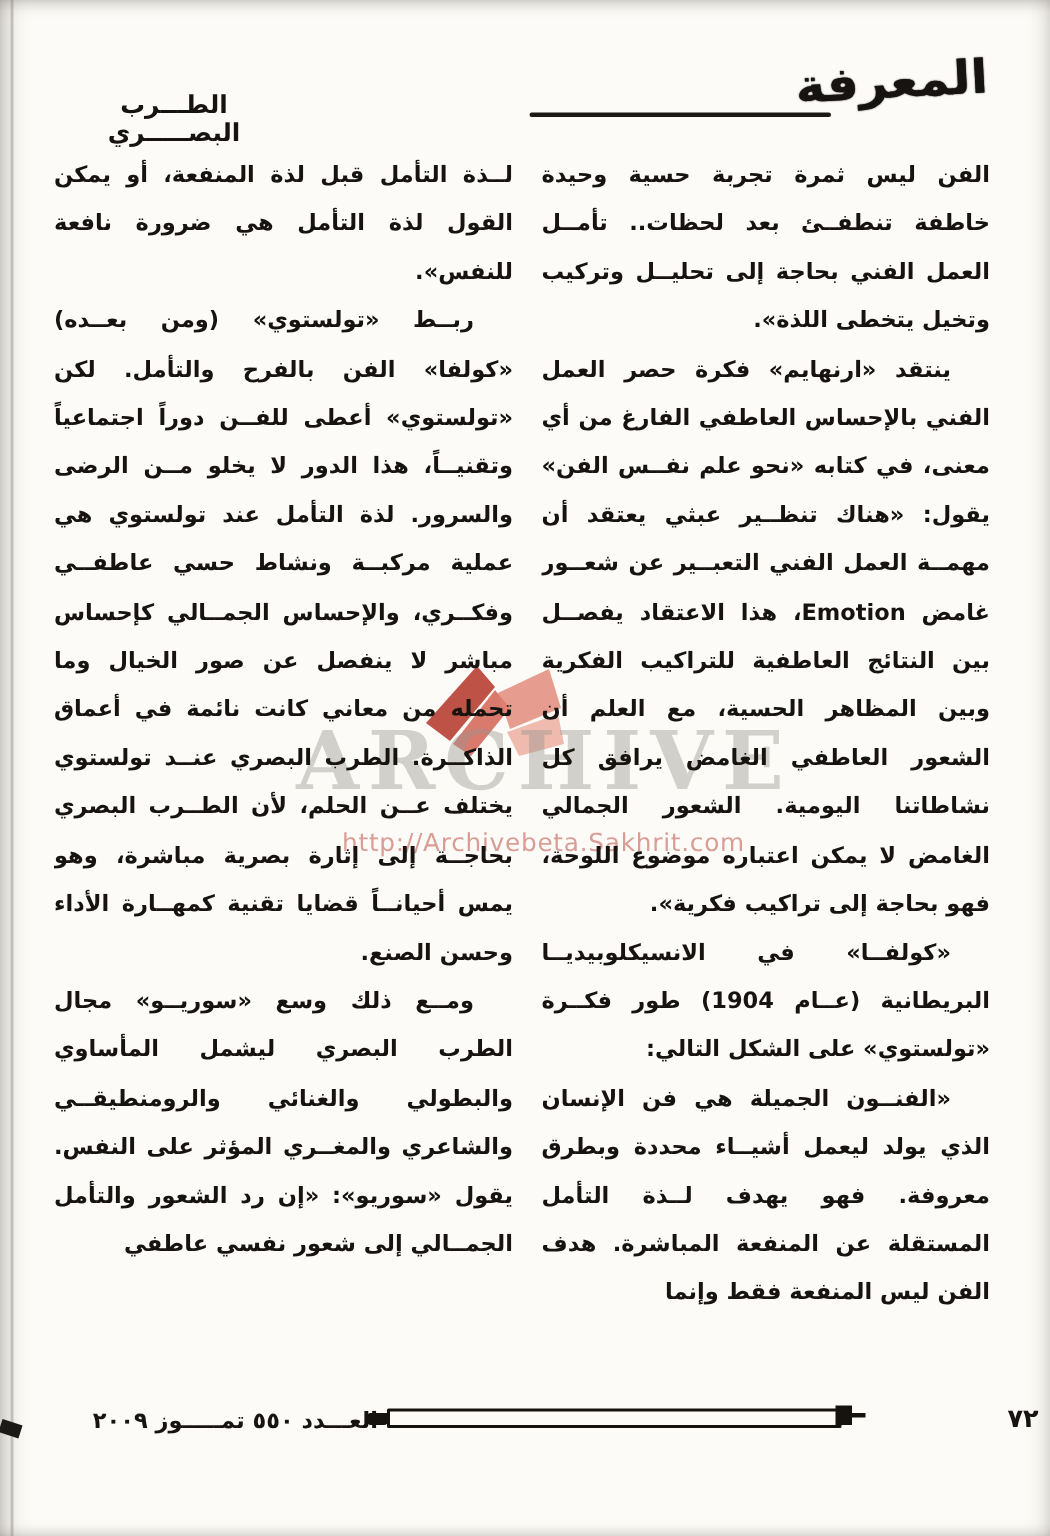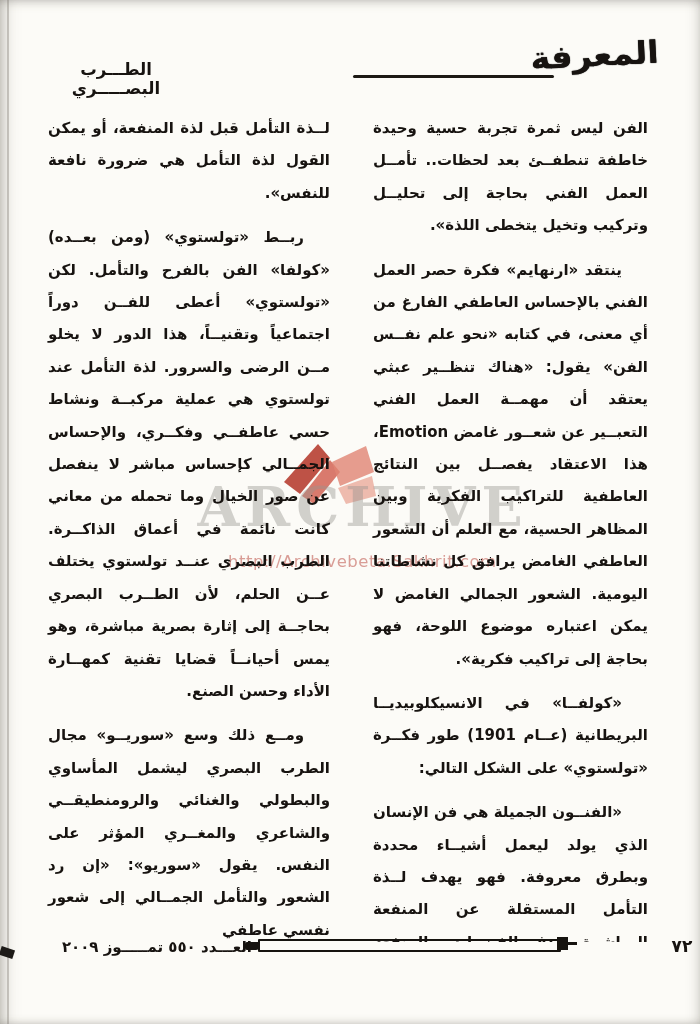--- a/index.html
+++ b/index.html
@@ -51,21 +51,21 @@
   }
 
   
   .col{
     position:absolute;top:100px;height:842px;overflow:hidden;
     direction:rtl;text-align:justify;z-index:2;
     font-size:15px;font-weight:700;line-height:32.4px;
   }
   .col-right{left:361px;width:299px;}
   .col-left{left:36px;width:306px;}
-  .col p{margin:12px;text-indent:26px;}
+  .col p{margin:0;text-indent:26px;}
   .col p:first-child{text-indent:0;}
 
   
   .footer-issue{
     position:absolute;left:30px;top:938px;width:222px;
     direction:rtl;text-align:right;
     font-size:15px;font-weight:900;
   }
   .rod-nib{position:absolute;left:245px;top:942px;width:14px;height:8px;background:#16130f;border-radius:2px 0 3px 2px;}
   .rod-body{position:absolute;left:258px;top:939px;width:299px;height:9px;border:2px solid #16130f;background:#fcfbf7;border-radius:1px;}
@@ -92,21 +92,21 @@
     <div class="wm-url">http://Archivebeta.Sakhrit.com</div>
   </div>
 
   <div class="logo">المعرفة</div>
   <div class="header-rule"></div>
   <div class="article-title">الطـــرب البصـــــري</div>
 
   <div class="col col-right">
       <p>الفن ليس ثمرة تجربة حسية وحيدة خاطفة تنطفــئ بعد لحظات.. تأمــل العمل الفني بحاجة إلى تحليــل وتركيب وتخيل يتخطى اللذة».</p>
       <p>ينتقد «ارنهايم» فكرة حصر العمل الفني بالإحساس العاطفي الفارغ من أي معنى، في كتابه «نحو علم نفــس الفن» يقول: «هناك تنظــير عبثي يعتقد أن مهمــة العمل الفني التعبــير عن شعــور غامض Emotion، هذا الاعتقاد يفصــل بين النتائج العاطفية للتراكيب الفكرية وبين المظاهر الحسية، مع العلم أن الشعور العاطفي الغامض يرافق كل نشاطاتنا اليومية. الشعور الجمالي الغامض لا يمكن اعتباره موضوع اللوحة، فهو بحاجة إلى تراكيب فكرية».</p>
-      <p>«كولفــا» في الانسيكلوبيديــا البريطانية (عــام 1901) طور فكــرة «تولستوي» على الشكل التالي:</p>
+      <p>«كولفــا» في الانسيكلوبيديــا البريطانية (عــام 1904) طور فكــرة «تولستوي» على الشكل التالي:</p>
       <p>«الفنــون الجميلة هي فن الإنسان الذي يولد ليعمل أشيــاء محددة وبطرق معروفة. فهو يهدف لــذة التأمل المستقلة عن المنفعة المباشرة. هدف الفن ليس المنفعة فقط وإنما</p>
     </div>
   <div class="col col-left">
       <p>لــذة التأمل قبل لذة المنفعة، أو يمكن القول لذة التأمل هي ضرورة نافعة للنفس».</p>
       <p>ربــط «تولستوي» (ومن بعــده) «كولفا» الفن بالفرح والتأمل. لكن «تولستوي» أعطى للفــن دوراً اجتماعياً وتقنيــاً، هذا الدور لا يخلو مــن الرضى والسرور. لذة التأمل عند تولستوي هي عملية مركبــة ونشاط حسي عاطفــي وفكــري، والإحساس الجمــالي كإحساس مباشر لا ينفصل عن صور الخيال وما تحمله من معاني كانت نائمة في أعماق الذاكــرة. الطرب البصري عنــد تولستوي يختلف عــن الحلم، لأن الطــرب البصري بحاجــة إلى إثارة بصرية مباشرة، وهو يمس أحيانــاً قضايا تقنية كمهــارة الأداء وحسن الصنع.</p>
       <p>ومــع ذلك وسع «سوريــو» مجال الطرب البصري ليشمل المأساوي والبطولي والغنائي والرومنطيقــي والشاعري والمغــري المؤثر على النفس. يقول «سوريو»: «إن رد الشعور والتأمل الجمــالي إلى شعور نفسي عاطفي</p>
     </div>
 
   <div class="footer-issue">العـــدد ٥٥٠ تمـــــوز ٢٠٠٩</div>
   <div class="rod-nib"></div>

